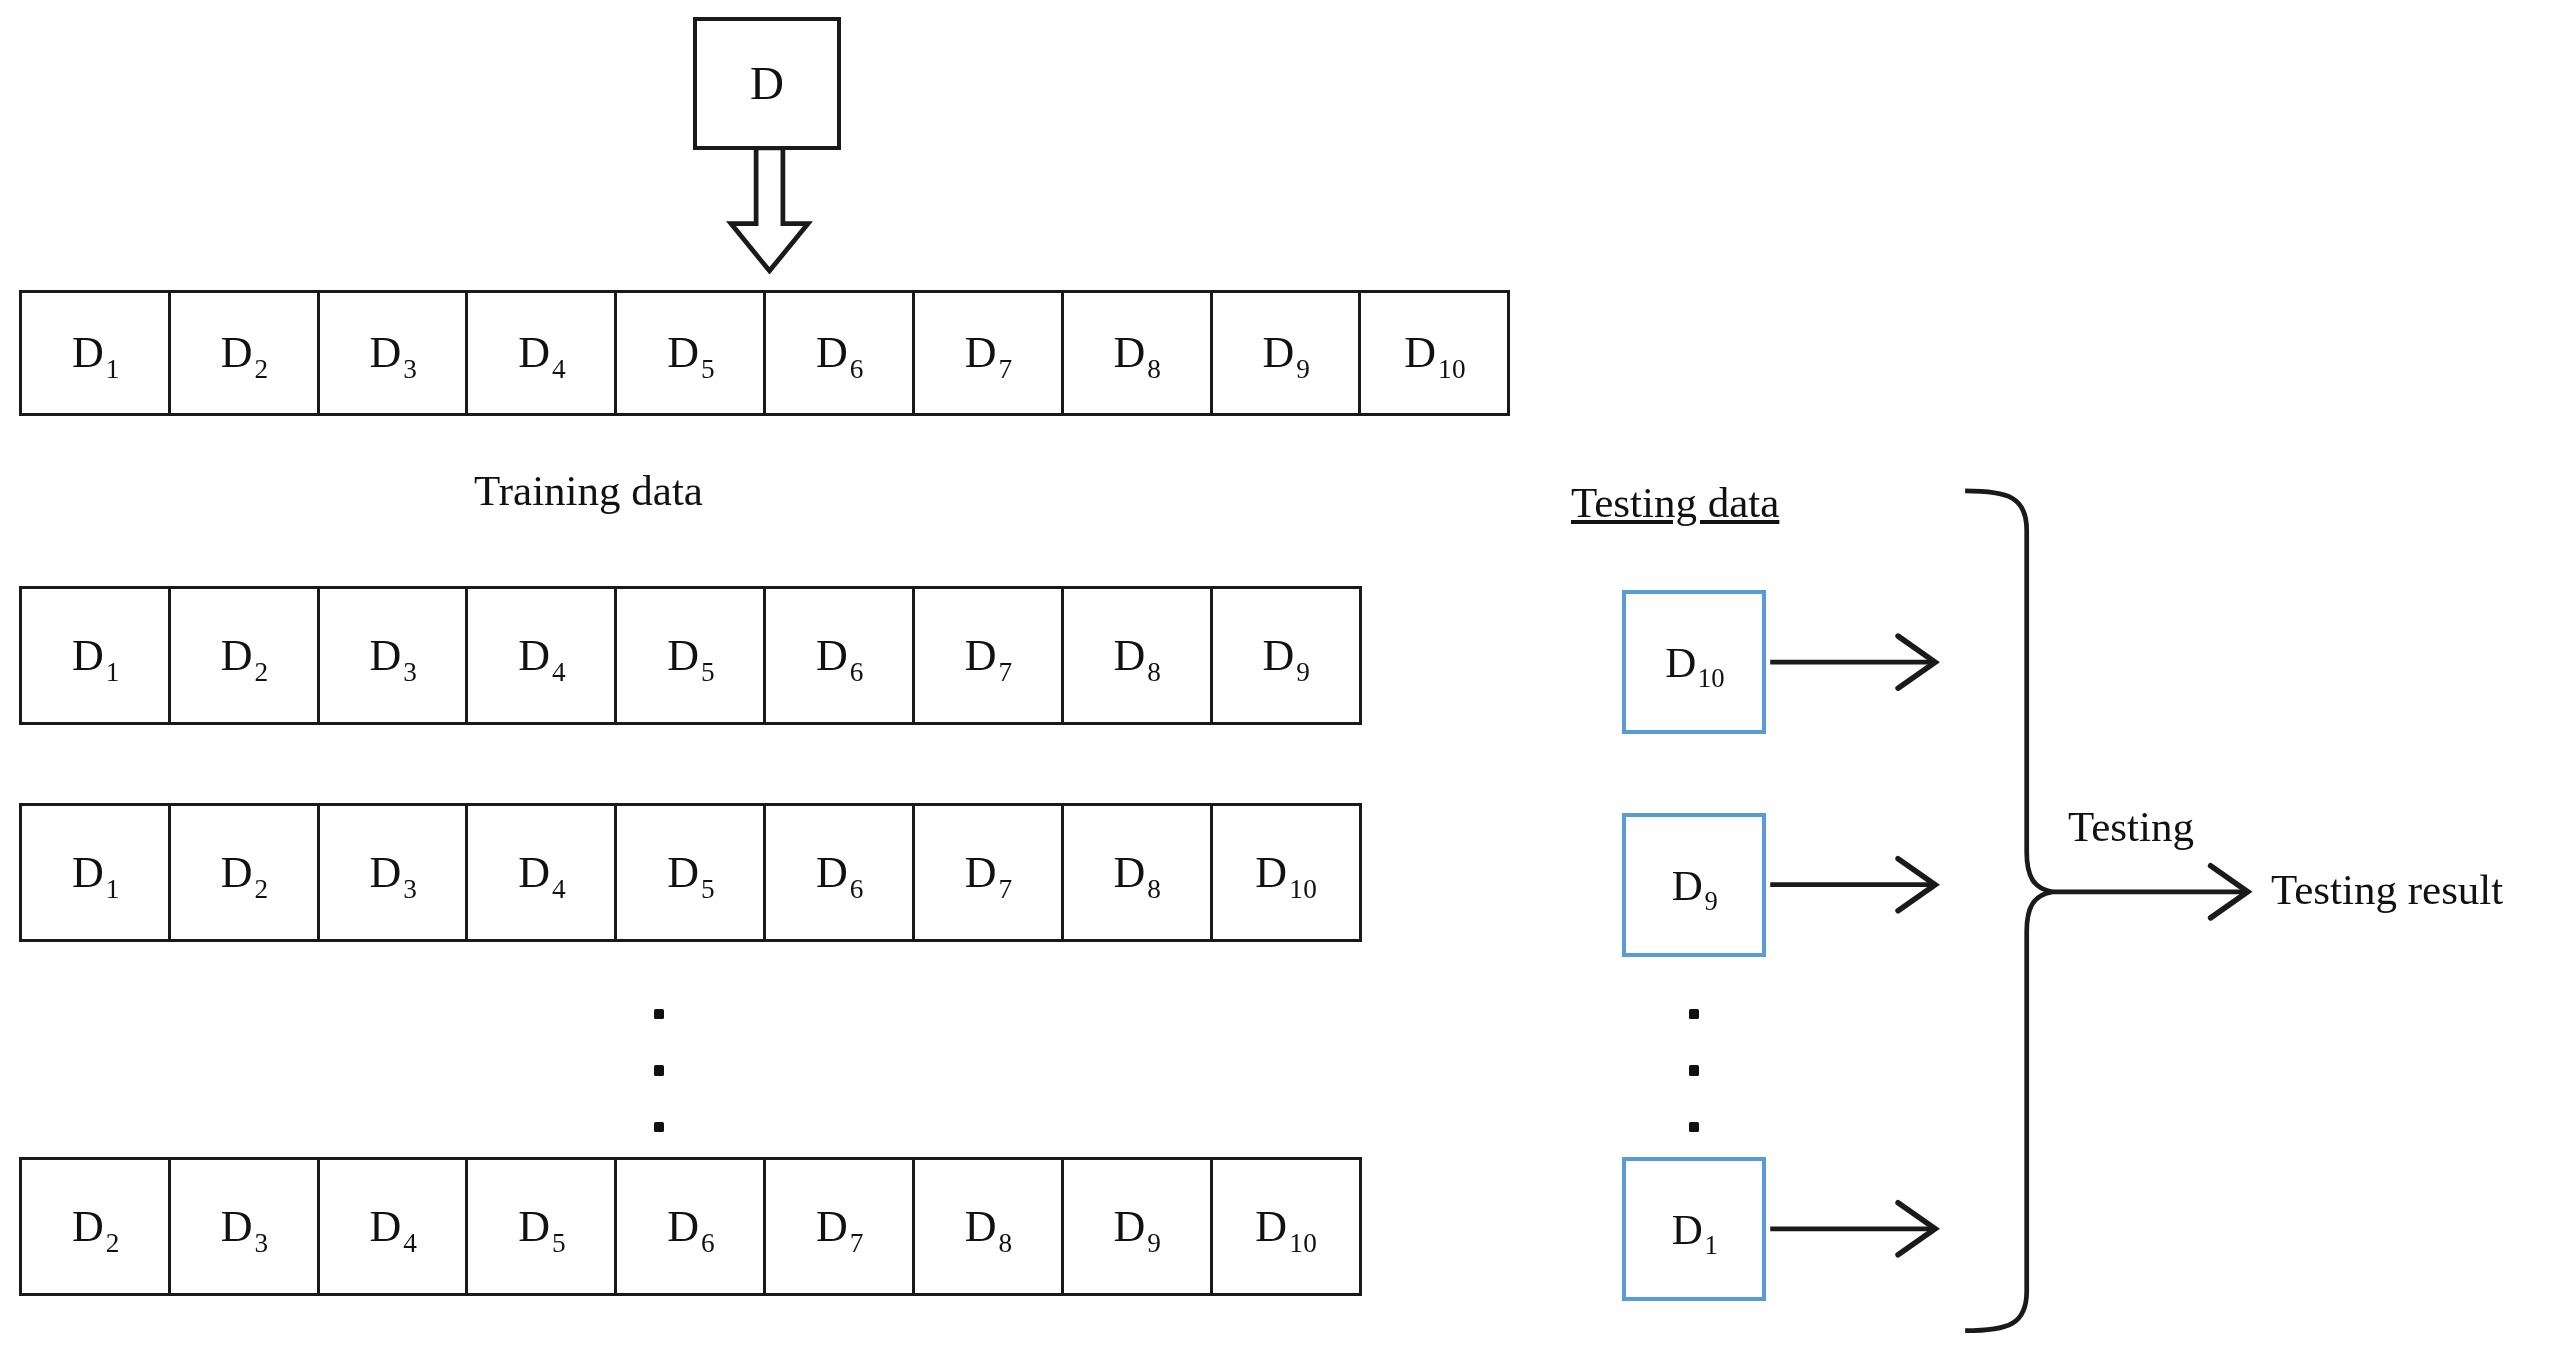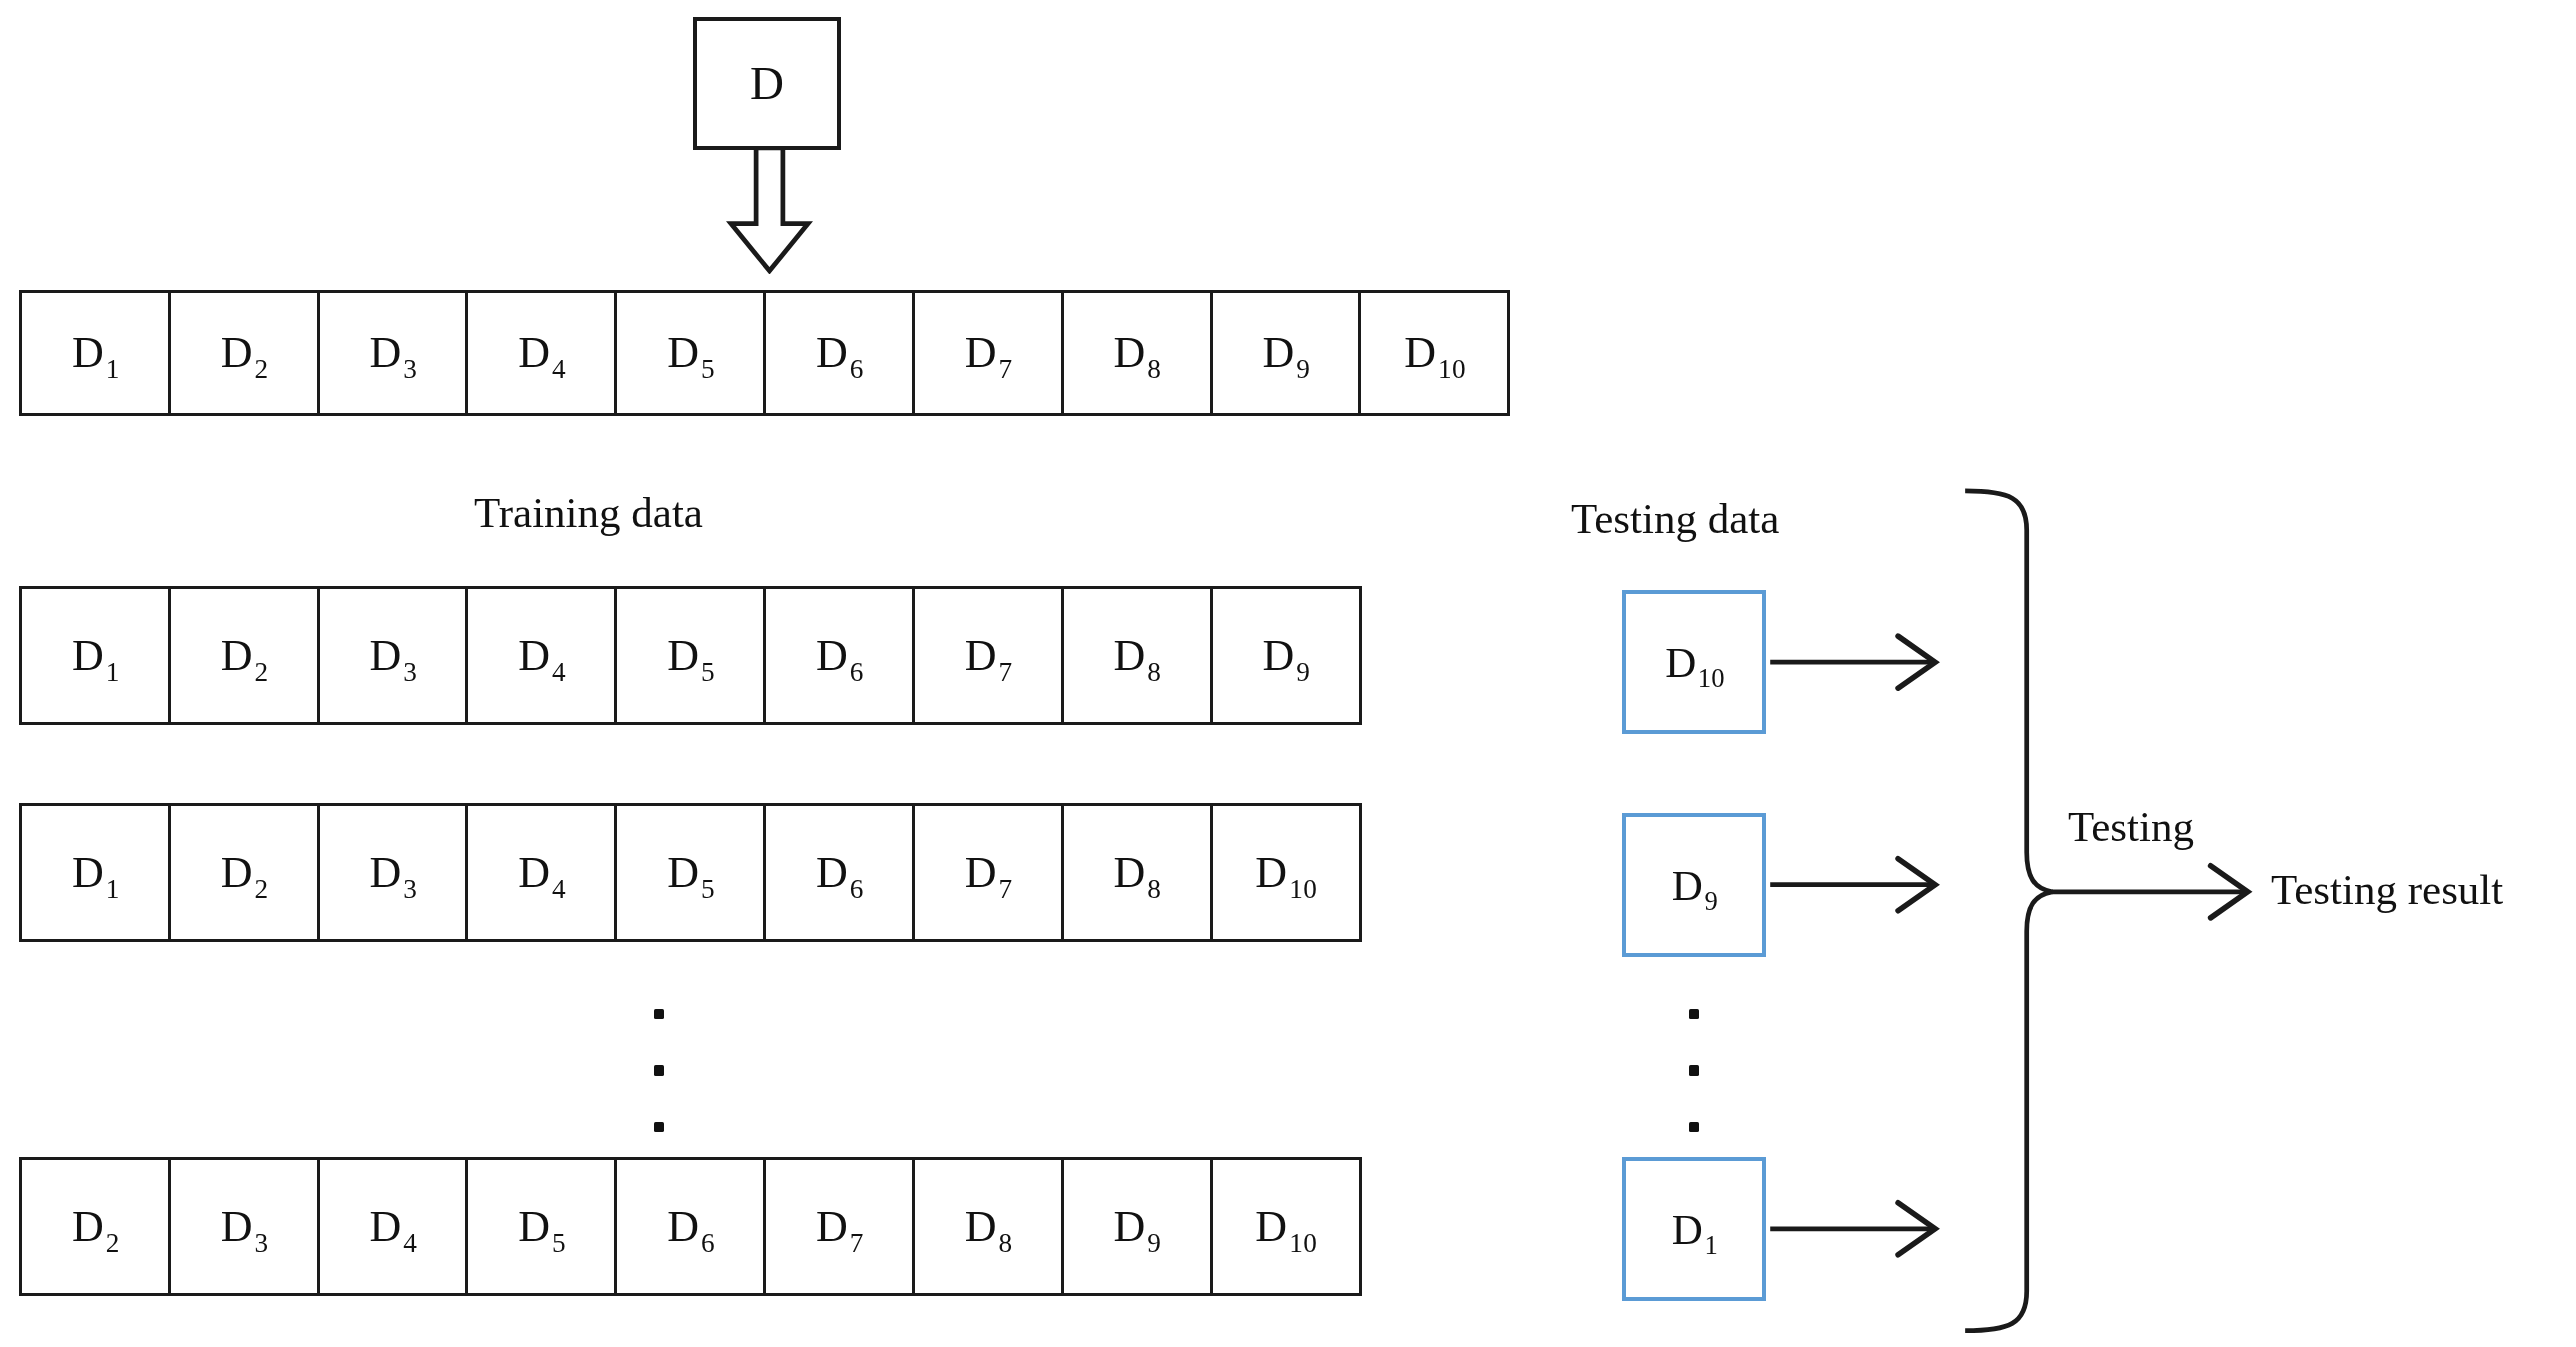--- a/index.html
+++ b/index.html
@@ -83,22 +83,22 @@
         <span class="lbl">D<sub>8</sub></span>
       </div>
       <div class="cell" style="width: 152px; height: 126px;">
         <span class="lbl">D<sub>9</sub></span>
       </div>
       <div class="cell" style="width: 152px; height: 126px;">
         <span class="lbl">D<sub>10</sub></span>
       </div>
     </div>
 
-  <div class="freelabel" style="left:474px;top:491px;">Training data</div>
-  <div class="freelabel" style="left:1571px;top:497px;">Testing data</div>
+  <div class="freelabel" style="left:474px;top:469px;">Training data</div>
+  <div class="freelabel" style="left:1571px;top:481px;text-decoration:underline;">Testing data</div>
 
   <div class="cellrow trow" id="train-row-0" style="left:19px;top:586px;">
       <div class="cell" style="width: 152px; height: 139px;">
         <span class="lbl">D<sub>1</sub></span>
       </div>
       <div class="cell" style="width: 152px; height: 139px;">
         <span class="lbl">D<sub>2</sub></span>
       </div>
       <div class="cell" style="width: 152px; height: 139px;">
         <span class="lbl">D<sub>3</sub></span>

